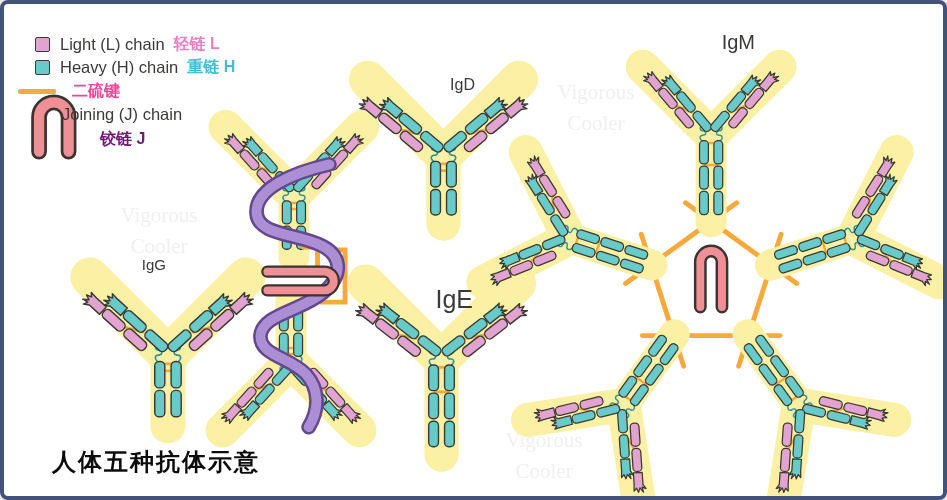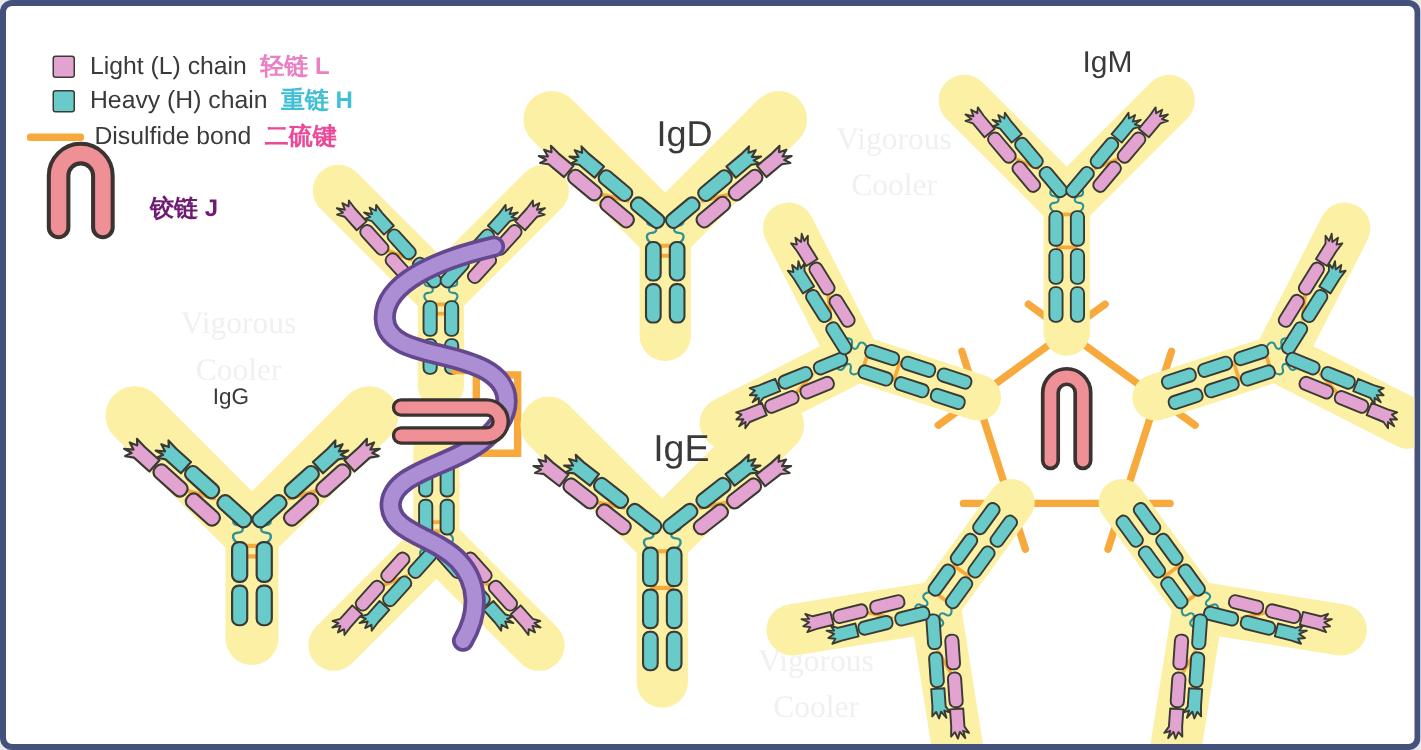--- a/index.html
+++ b/index.html
@@ -205,25 +205,28 @@
     <span class="en">Heavy (H) chain</span>
     <span class="zh" style="color: rgb(66, 191, 212);">重链 H</span>
   </div>
   <div class="legend-row" style="left:31px;top:30px">
     <span class="sw" style="background: rgb(226, 163, 208);"></span>
     <span class="en">Light (L) chain</span>
     <span class="zh" style="color: rgb(234, 127, 196);">轻链 L</span>
   </div>
   <div class="legend-row" style="left:14px;top:77px">
     <span class="line-sw" style="background: rgb(248, 169, 60);"></span>
-    <span class="en">Disulfide bond</span>
     <span class="zh" style="color: #ec4899;">二硫键</span>
+  </div>
+  <div class="legend-row" style="left:58px;top:101px">
+    <span class="en">Joining (J) chain</span>
   </div>
   <div class="legend-row" style="left:96px;top:125px">
     <span class="zh" style="margin-left: 0px; color: #701a75;">铰链 J</span>
   </div>
 
   <div class="ab-label" style="left:102px;top:252px;width:60px;font-size:15px">IgG</div>
-  <div class="ab-label" style="left:411px;top:72px;width:60px;font-size:24px">IgD</div>
+  <div class="ab-label" style="left:411px;top:72px;width:60px;font-size:16px">IgD</div>
   <div class="ab-label" style="left:409px;top:281px;width:60px;font-size:25px">IgE</div>
   <div class="ab-label" style="left:691px;top:27px;width:60px;font-size:20px">IgM</div>
 
+  <div class="title" style="left:48px;top:442px">人体五种抗体示意</div>
 </div>
 
 </body></html>

